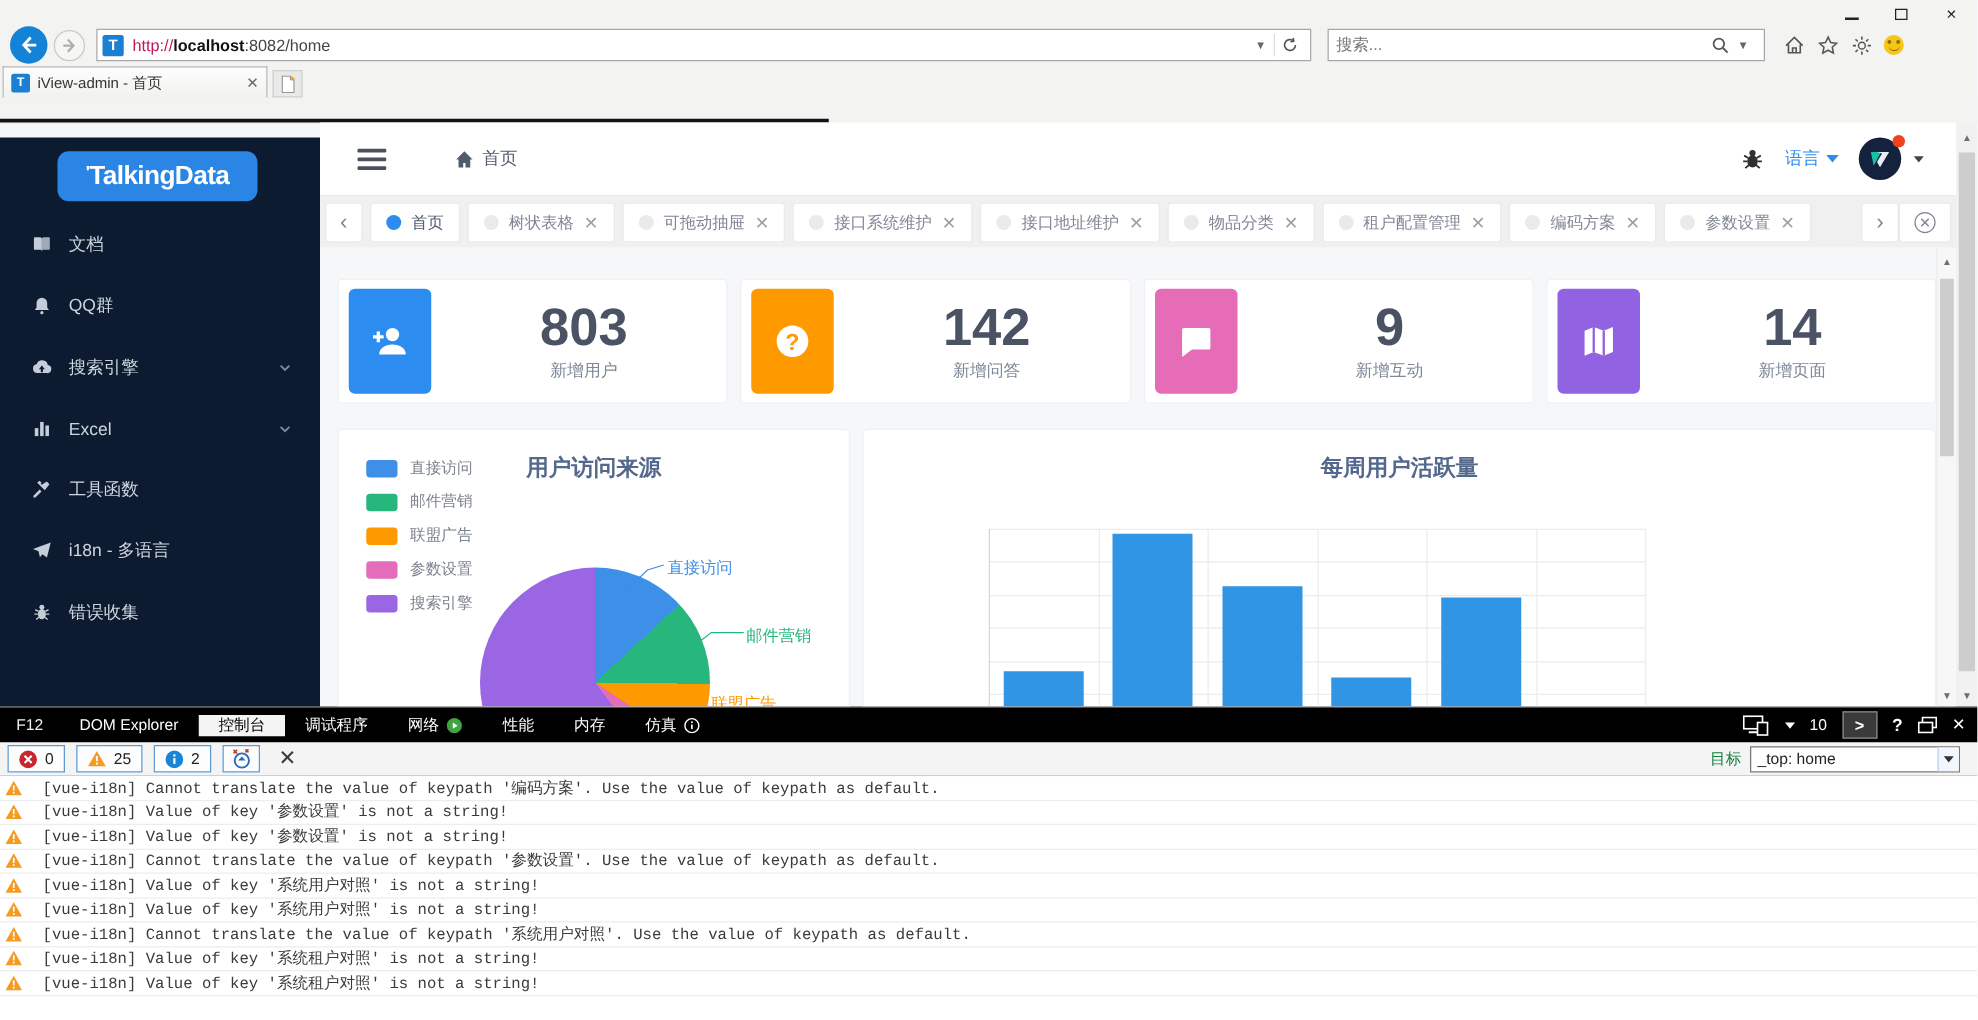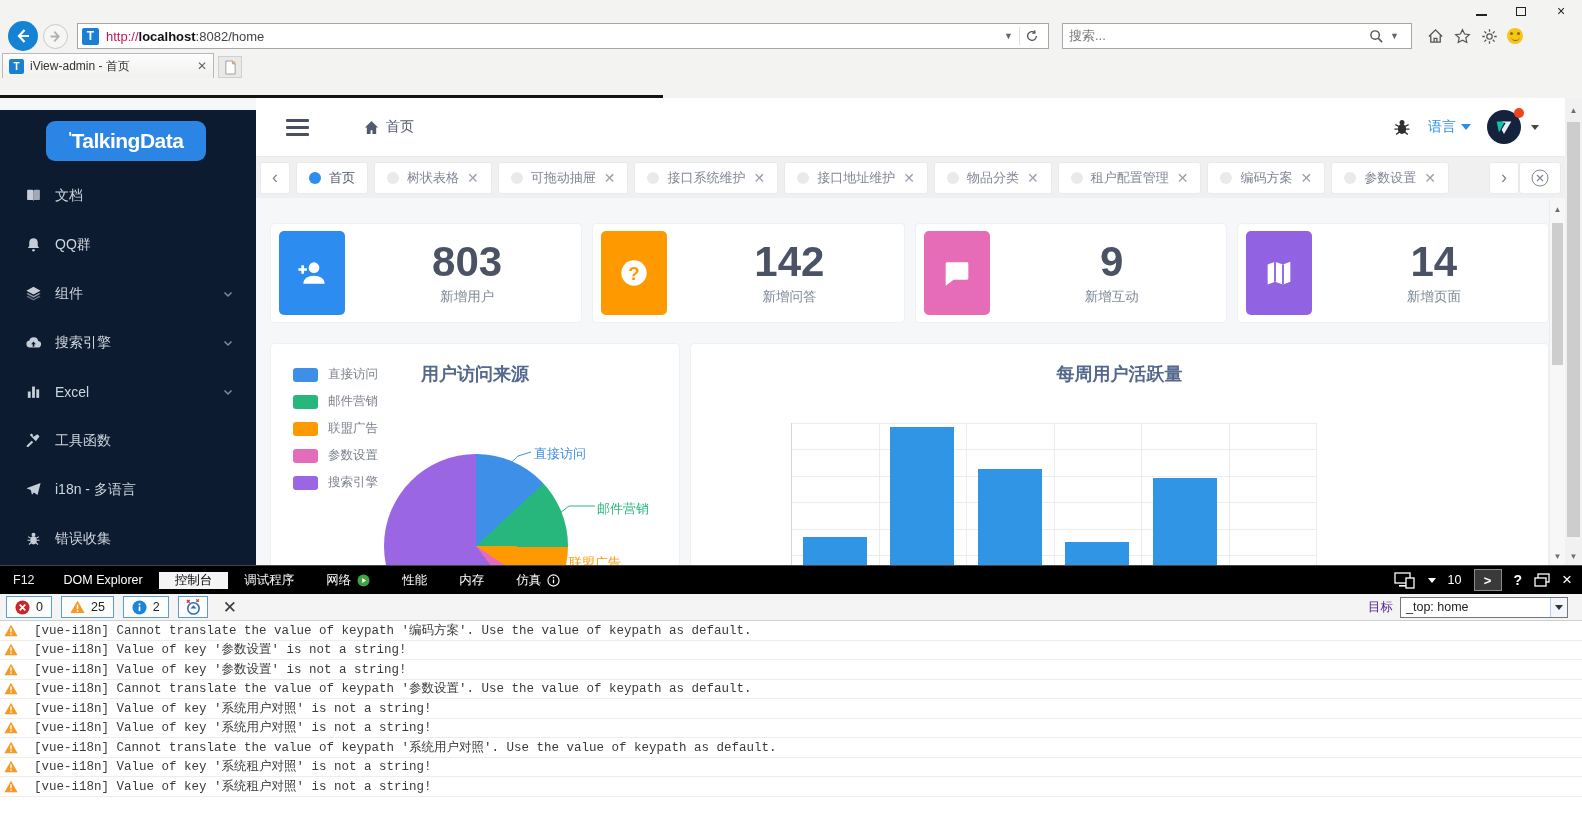--- a/index.html
+++ b/index.html
@@ -126,21 +126,21 @@
   .dt-count { font-size:12.5px; color:#fff; }
   .dt-caret-w { width:0; height:0; border-left:4px solid transparent; border-right:4px solid transparent; border-top:5px solid #fff; }
   .dt-console-btn { width:28px; height:22px; background:#3a3a3a; border:1px solid #8a8a8a; display:flex; align-items:center; justify-content:center; color:#fff; font-size:13px; font-weight:bold; cursor:pointer; }
   .dt-help { color:#fff; font-size:14px; font-weight:bold; cursor:pointer; }
   .dt-close { color:#fff; font-size:17px; cursor:pointer; }
   .dt-toolbar { height:27px; background:#f4f4f4; border-bottom:1px solid #cfcfcf; display:flex; align-items:center; padding:0 6px; }
   .flt { display:flex; align-items:center; gap:6px; height:22px; border:1px solid #5e9bd1; background:#fdfdfd; padding:0 8px; margin-right:9px; cursor:pointer; }
   .flt-count { font-size:12.5px; color:#222; }
   .dt-clear { margin-left:6px; color:#3c3c3c; font-size:17px; cursor:pointer; }
   .dt-target { margin-left:auto; display:flex; align-items:center; gap:7px; padding-right:8px; }
-  .dt-target-label { font-size:12.5px; color:#4c1d95; }
+  .dt-target-label { font-size:12.5px; color:#15803d; }
   .dt-select { width:168px; height:21px; background:#fff; border:1px solid #767676; display:flex; align-items:center; cursor:pointer; }
   .dt-select-value { flex:1; font-size:12.5px; color:#222; padding-left:5px; white-space:nowrap; overflow:hidden; }
   .dt-select-dd { width:17px; height:100%; border-left:1px solid #b9cfe8; background:#f3f7fd; display:flex; align-items:center; justify-content:center; }
   .dd-tri { width:0; height:0; border-left:4px solid transparent; border-right:4px solid transparent; border-top:5px solid #333; }
   .dt-console { flex:1; background:#fff; overflow:hidden; }
   .console-row { height:19.5px; display:flex; align-items:center; border-bottom:1px solid #ededed; padding-left:4px; gap:16px; }
   .console-row.selected { background:#d7e1ec; }
   .console-icon { width:14px; height:13px; flex:0 0 auto; }
   .console-text { font-family:"Liberation Mono","DejaVu Sans Mono",monospace; font-size:12.5px; color:#3b3b3b; white-space:nowrap; }
 </style>
@@ -256,35 +256,20 @@
         </div>
         <div class="side-item">
           <span class="side-icon">
             <svg viewBox="0 0 24 24" fill="currentColor">
               <path d="M12 3a6 6 0 0 0-6 6v5l-2 3h16l-2-3V9a6 6 0 0 0-6-6z"></path>
               <circle cx="12" cy="20" r="1.8"></circle>
             </svg>
           </span>
           <span class="side-label">QQ群</span>
 
-        </div>
-        <div class="side-item">
-          <span class="side-icon">
-            <svg viewBox="0 0 24 24" fill="currentColor">
-              <path d="M12 2.5 2 8l10 5.5L22 8 12 2.5z"></path>
-              <path d="m4.2 11.3-2.2 1.2 10 5.5 10-5.5-2.2-1.2-7.8 4.3-7.8-4.3z" opacity=".7"></path>
-              <path d="m4.2 15.3-2.2 1.2 10 5.5 10-5.5-2.2-1.2-7.8 4.3-7.8-4.3z" opacity=".45"></path>
-            </svg>
-          </span>
-          <span class="side-label">组件</span>
-          <span class="side-chevron">
-            <svg width="12" height="12" viewBox="0 0 12 12">
-              <path d="M2.5 4.5 6 8l3.5-3.5" stroke="#7a8ba3" stroke-width="1.5" fill="none"></path>
-            </svg>
-          </span>
         </div>
         <div class="side-item">
           <span class="side-icon">
             <svg viewBox="0 0 24 24" fill="currentColor">
               <path d="M7 19a5 5 0 0 1-.9-9.92A6.5 6.5 0 0 1 18.7 10 4.5 4.5 0 0 1 17.5 19H7z"></path>
               <path d="M12 10.5 15.4 14.6h-2.2v3.4h-2.4v-3.4H8.6L12 10.5z" fill="#0d1b30"></path>
             </svg>
           </span>
           <span class="side-label">搜索引擎</span>
           <span class="side-chevron">

